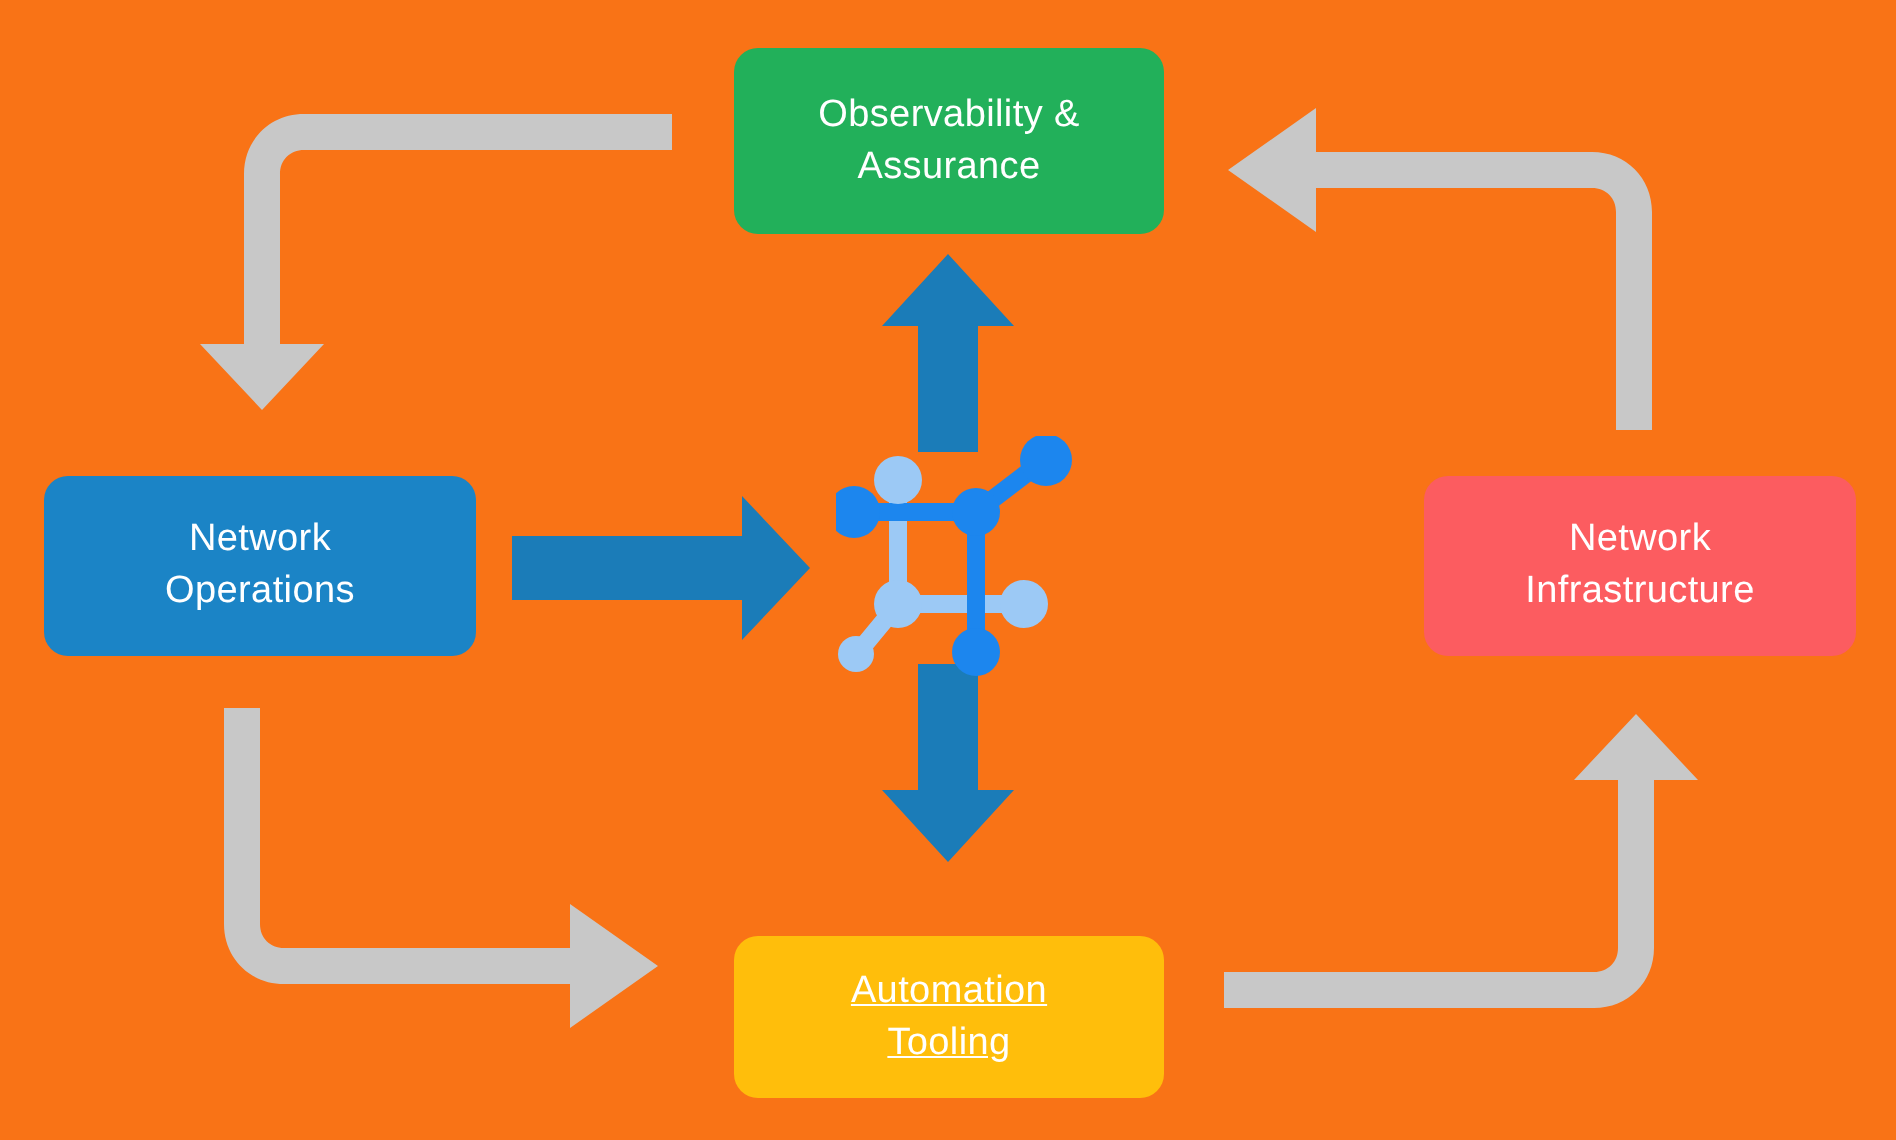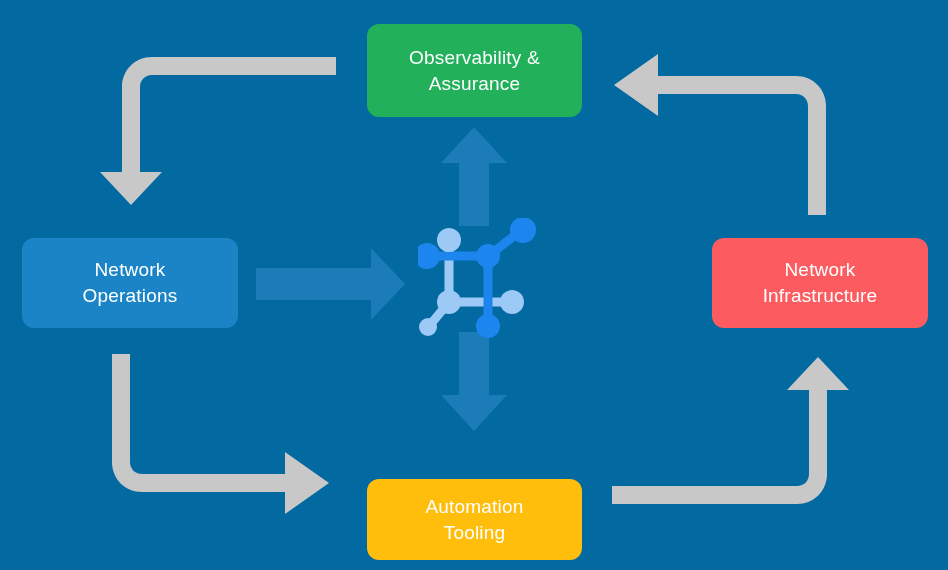--- a/index.html
+++ b/index.html
@@ -12,21 +12,21 @@
     height: 570px;
     position: relative;
     overflow: hidden;
     font-family: "Liberation Sans", sans-serif;
   }
   #stage {
     position: absolute;
     left: 0; top: 0;
     width: 948px;
     height: 570px;
-    background: #0369a1;
+    background: #f97316;
   }
   .node-box {
     position: absolute;
     border-radius: 12px;
     display: flex;
     align-items: center;
     justify-content: center;
     text-align: center;
     color: #ffffff;
     font-size: 19px;
@@ -46,23 +46,24 @@
     left: 22px; top: 238px;
     width: 216px; height: 90px;
     background: #1b84c6;
   }
   #box-network-infrastructure {
     left: 712px; top: 238px;
     width: 216px; height: 90px;
     background: #fc5c60;
   }
   #box-automation-tooling {
-    left: 367px; top: 479px;
+    left: 367px; top: 468px;
     width: 215px; height: 81px;
     background: #ffbe0b;
+    text-decoration: underline;
   }
   .svg-layer {
     position: absolute;
     left: 0; top: 0;
     width: 948px;
     height: 570px;
     pointer-events: none;
   }
   .net-icon {
     position: absolute;

